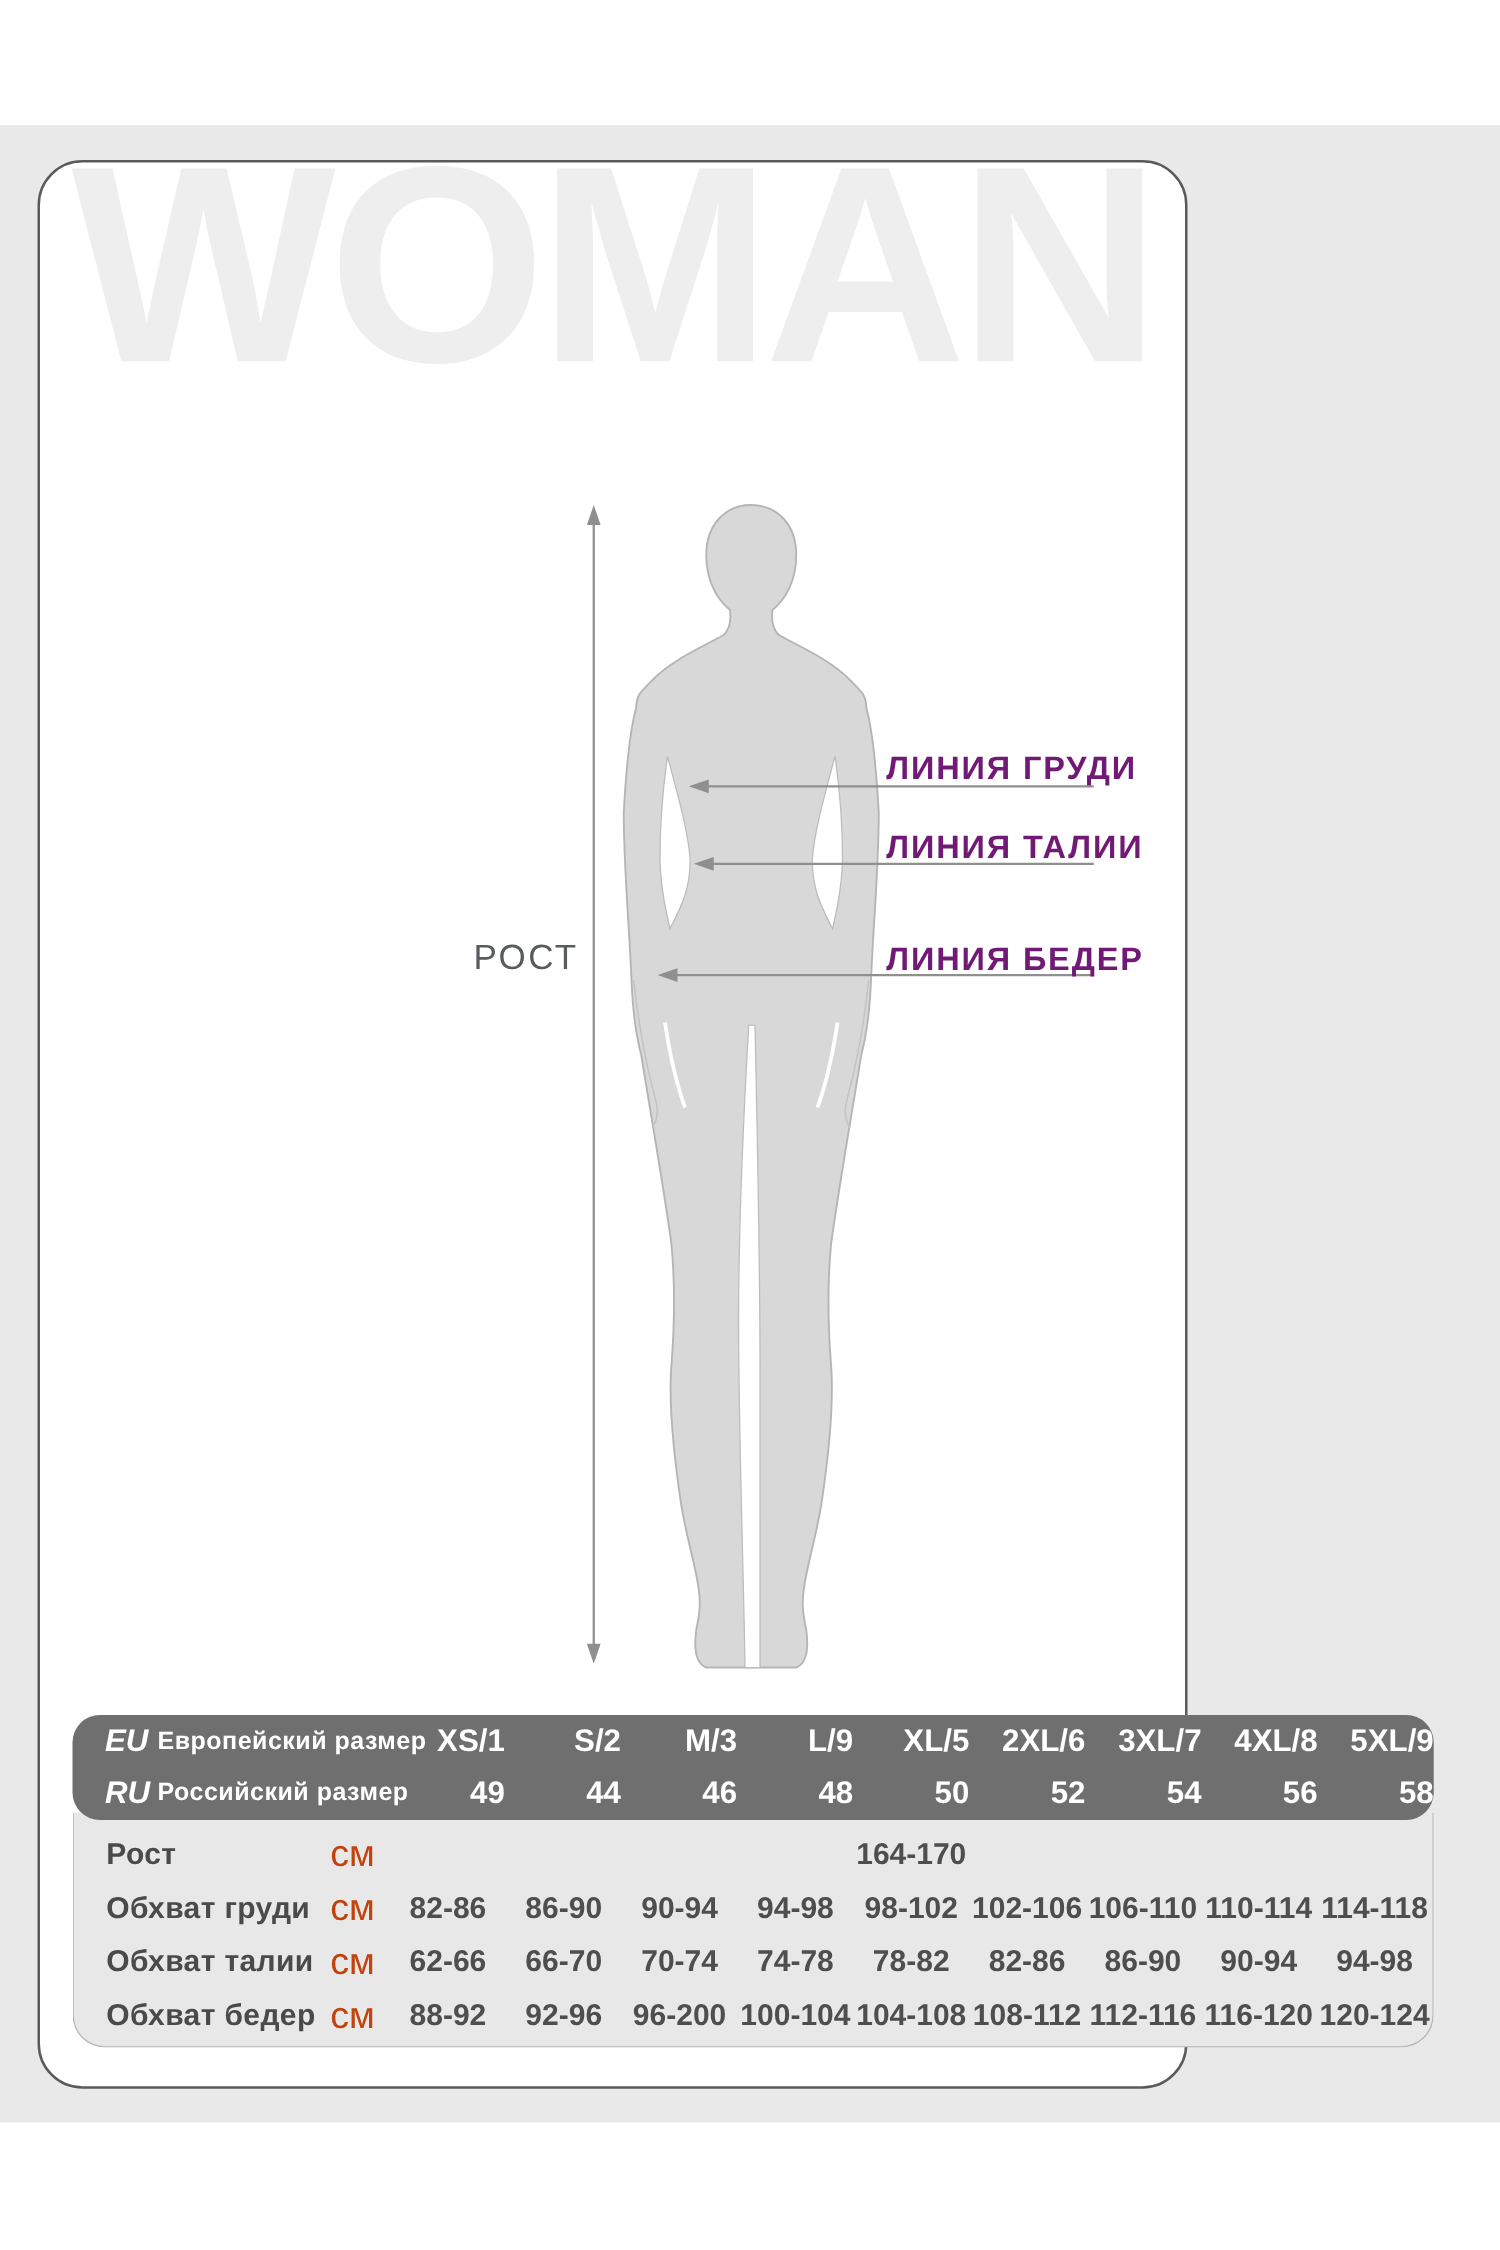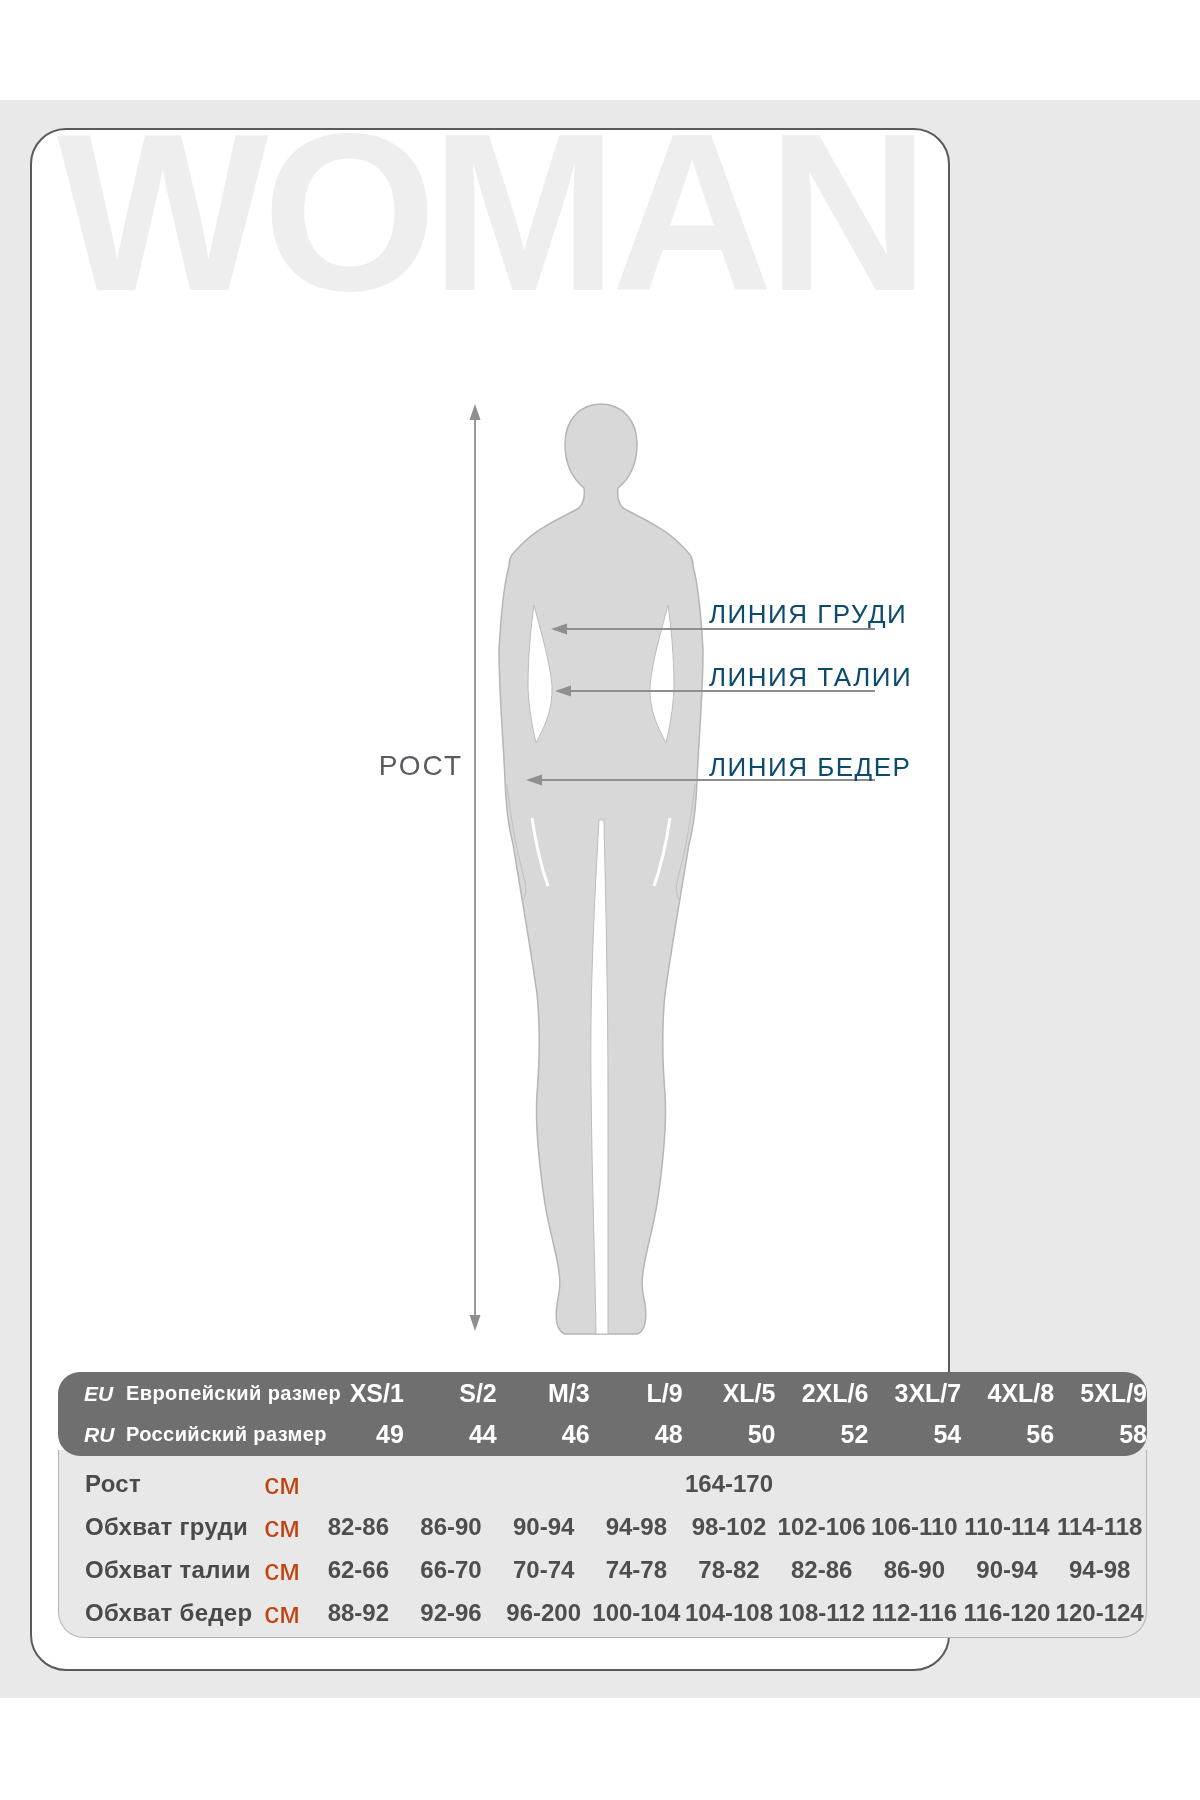--- a/index.html
+++ b/index.html
@@ -15,32 +15,32 @@
                color:#eeeeee; white-space:nowrap; }
   .title { position:absolute; top:132px; left:0; width:100%; text-align:center;
            font-size:60px; font-weight:700; letter-spacing:2px; color:#5d5d5d; }
   .subtitle { position:absolute; top:200px; left:0; width:100%; text-align:center;
               font-size:50px; font-weight:400; letter-spacing:1px; color:#6a6a6a; }
 
   .figure { position:absolute; left:340px; top:395px; width:560px; height:950px; }
   .figure svg { position:absolute; left:0; top:0; }
   .rost { position:absolute; left:0; top:355px; width:123px; text-align:right;
           font-size:28px; font-weight:500; letter-spacing:2px; color:#585c60; }
-  .mlabel { position:absolute; left:369px; font-size:26px; font-weight:400;
-            letter-spacing:1.5px; color:#0c4a6e; white-space:nowrap; }
+  .mlabel { position:absolute; left:369px; font-size:26px; font-weight:700;
+            letter-spacing:1.5px; color:#701a75; white-space:nowrap; }
   .mlabel.bust  { top:204px; }
   .mlabel.waist { top:267px; }
   .mlabel.hips  { top:357px; }
 
   .sizes-table { position:absolute; left:58px; top:1372px; width:1089px; }
   .thead { position:relative; z-index:2; height:84px; background:#6f6f6f;
            border-radius:22px; color:#ffffff; box-sizing:border-box; padding-top:1px; }
   .hrow { display:grid; grid-template-columns:42px 185px repeat(9,1fr);
           align-items:center; height:41px; padding-left:26px; box-sizing:border-box; }
-  .code { font-style:italic; font-weight:700; font-size:21px; }
+  .code { font-style:italic; font-weight:700; font-size:25px; }
   .hlabel { font-size:20px; font-weight:600; letter-spacing:0.4px; white-space:nowrap; }
   .szcell { text-align:right; font-size:25px; font-weight:600; }
   .tbody { position:relative; z-index:1; margin-top:-6px; height:188px;
            background:#e8e8e8; border:1.5px solid #b5b5b5; border-top:none;
            border-radius:0 0 26px 26px; box-sizing:border-box; padding-top:12px;
            color:#4e4e4e; }
   .brow { display:grid; grid-template-columns:167px 60px repeat(9,1fr);
           align-items:center; height:43px; padding-left:26px; box-sizing:border-box; }
   .blabel { font-size:24px; font-weight:700; color:#4a4a4a; letter-spacing:0.3px; white-space:nowrap; }
   .bunit { text-align:center; font-size:30px; font-weight:400; color:#c2410c; }

